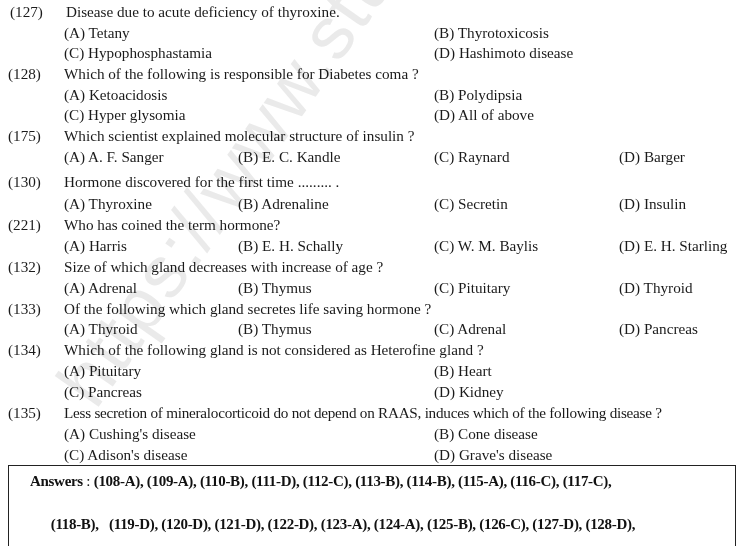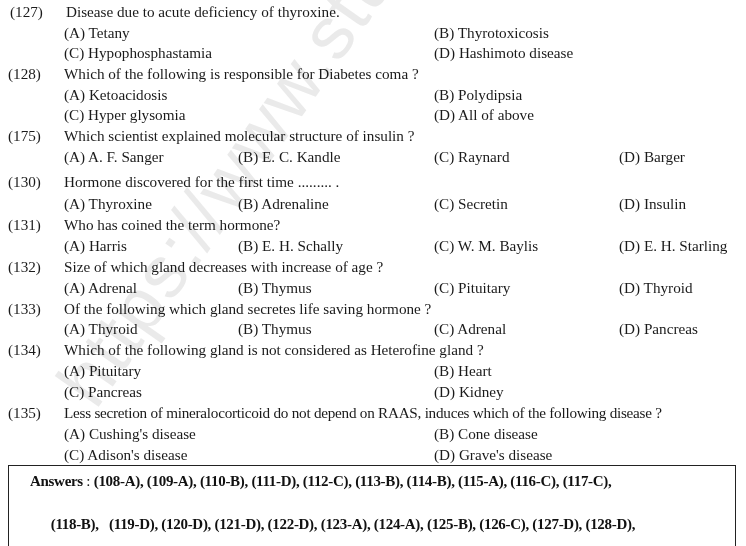--- a/index.html
+++ b/index.html
@@ -89,21 +89,21 @@
     <div class="line" style="top:193px;left:0;width:746px;">
       <span class="opt c0">(A) Thyroxine</span>
       <span class="opt c1">(B) Adrenaline</span>
       <span class="opt c2">(C)  Secretin</span>
       <span class="opt c3">(D) Insulin</span>
     </div>
   </div>
 
   <div>
     <div class="line" style="top:214px;left:0;width:746px;">
-      <span class="qnum">(131)</span>
+      <span class="qnum">(221)</span>
       <span class="qtext">Who has coined the term hormone?</span>
     </div>
     <div class="line" style="top:235px;left:0;width:746px;">
       <span class="opt c0">(A)  Harris</span>
       <span class="opt c1">(B) E. H. Schally</span>
       <span class="opt c2">(C) W. M. Baylis</span>
       <span class="opt c3">(D) E. H. Starling</span>
     </div>
   </div>
 

